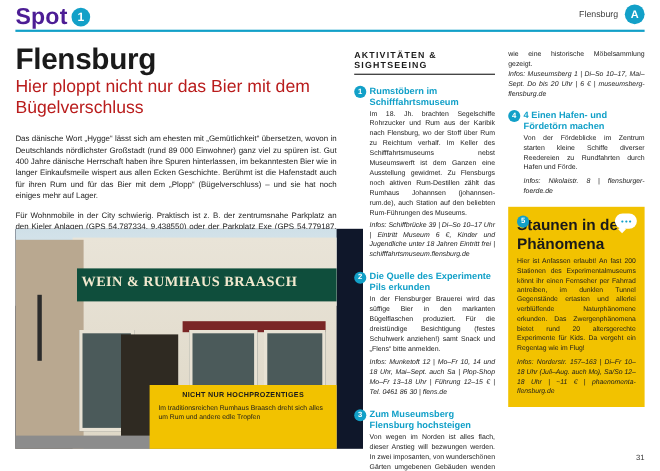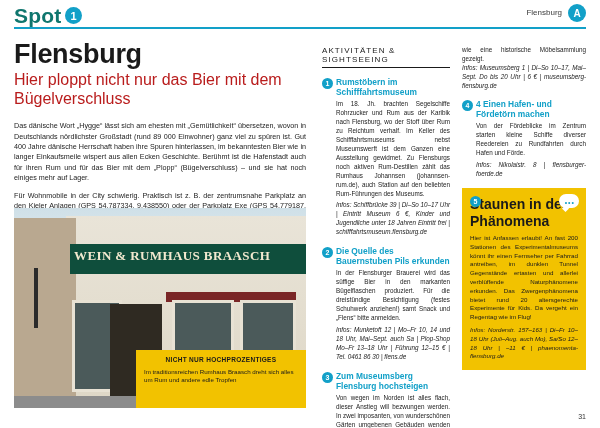--- a/index.html
+++ b/index.html
@@ -13,21 +13,21 @@
   }
   .page{position:relative;width:600px;height:428px;}
 
   
   .top-bar{
     position:absolute;left:0;top:0;width:600px;height:36px;
     background:#ffffff;
   }
   .spot-label{
     position:absolute;left:14px;top:4px;
-    font-size:21px;font-weight:bold;color:#0f766e;
+    font-size:21px;font-weight:bold;color:#4c1d95;
     letter-spacing:0.2px;
   }
   .spot-num{
     position:absolute;left:65px;top:7px;
     width:17px;height:17px;border-radius:50%;
     background:#12a0c8;color:#fff;
     font-size:11px;font-weight:bold;
     display:flex;align-items:center;justify-content:center;
   }
   .head-rule{
@@ -56,21 +56,21 @@
   }
   .intro{
     margin-top:12px;font-size:7.2px;line-height:1.45;color:#222;
     text-align:justify;
   }
   .intro.second{margin-top:7px;}
 
   
   .photo{
     position:absolute;left:14px;top:208px;width:292px;height:200px;
-    overflow:hidden;background:#0369a1;
+    overflow:hidden;background:#0f172a;padding-left:24px;
   }
   .sky{position:absolute;left:0;top:0;width:292px;height:70px;
        background:linear-gradient(#cfe0e8,#eceff0);}
   .bld-left{position:absolute;left:0;top:10px;width:62px;height:190px;background:#b9a890;}
   .facade{
     position:absolute;left:52px;top:8px;width:240px;height:192px;
     background:linear-gradient(#e9e4d8,#ded7c6);
   }
   .banner{
     position:absolute;left:56px;top:36px;width:236px;height:30px;
@@ -103,21 +103,21 @@
     font-size:6.5px;font-weight:bold;color:#1a1a1a;text-align:center;line-height:1.25;
     letter-spacing:0.3px;
   }
   .pc-text{
     margin-top:4px;font-size:6.2px;line-height:1.35;color:#1a1a1a;
   }
 
   
   .mid-col{position:absolute;left:322px;top:46px;width:128px;}
   .sec-head{
-    font-size:8px;font-weight:normal;letter-spacing:1.1px;color:#1a1a1a;
+    font-size:8px;font-weight:bold;letter-spacing:1.1px;color:#1a1a1a;
     text-transform:uppercase;
   }
   .sec-rule{width:100%;height:1px;background:#1a1a1a;margin-top:3px;}
 
   .poi{margin-top:9px;position:relative;padding-left:14px;}
   .poi-num{
     position:absolute;left:0;top:1px;width:11px;height:11px;border-radius:50%;
     background:#12a0c8;color:#fff;font-size:7px;font-weight:bold;
     display:flex;align-items:center;justify-content:center;
   }
@@ -213,21 +213,21 @@
 
     <div class="poi">
       <div class="poi-num">1</div>
       <div class="poi-title">Rumstöbern im Schifffahrtsmuseum</div>
       <div class="poi-body noframe">Im 18. Jh. brachten Segelschiffe Rohrzucker und Rum aus der Karibik nach Flensburg, wo der Stoff über Rum zu Reichtum verhalf. Im Keller des Schifffahrtsmuseums nebst Museumswerft ist dem Ganzen eine Ausstellung gewidmet. Zu Flensburgs noch aktiven Rum-Destillen zählt das Rumhaus Johannsen (johannsen-rum.de), auch Station auf den beliebten Rum-Führungen des Museums. </div>
       <div class="poi-body noframe" style="font-style:italic;">Infos: Schiffbrücke 39 | Di–So 10–17 Uhr | Eintritt Museum 6 €, Kinder und Jugendliche unter 18 Jahren Eintritt frei | schifffahrtsmuseum.flensburg.de</div>
     </div>
 
     <div class="poi">
       <div class="poi-num">2</div>
-      <div class="poi-title">Die Quelle des Bauernstuben Pils erkunden</div>
+      <div class="poi-title">Die Quelle des Experimente Pils erkunden</div>
       <div class="poi-body noframe">In der Flensburger Brauerei wird das süffige Bier in den markanten Bügelflaschen produziert. Für die dreistündige Besichtigung (festes Schuhwerk anziehen!) samt Snack und „Flens“ bitte anmelden. </div>
       <div class="poi-body noframe" style="font-style:italic;">Infos: Munketoft 12 | Mo–Fr 10, 14 und 18 Uhr, Mai–Sept. auch Sa | Plop-Shop Mo–Fr 13–18 Uhr | Führung 12–15 € | Tel. 0461 86 30 | flens.de</div>
     </div>
 
     <div class="poi">
       <div class="poi-num">3</div>
       <div class="poi-title">Zum Museumsberg Flensburg hochsteigen</div>
       <div class="poi-body noframe">Von wegen im Norden ist alles flach, dieser Anstieg will bezwungen werden. In zwei imposanten, von wunderschönen Gärten umgebenen Gebäuden wenden u. a. wichtige holsteinische Kunst des 19.–21. Jh., originale Bauernstuben so-</div>
     </div>
   </div>

